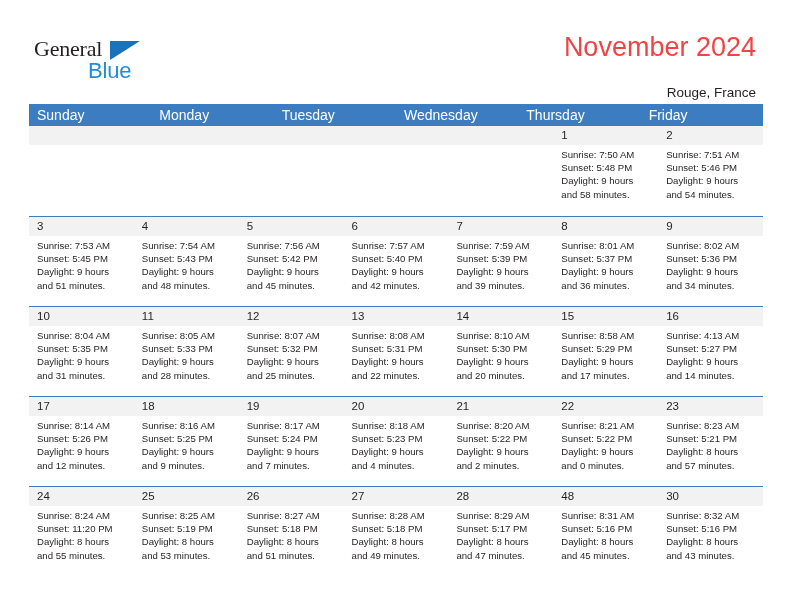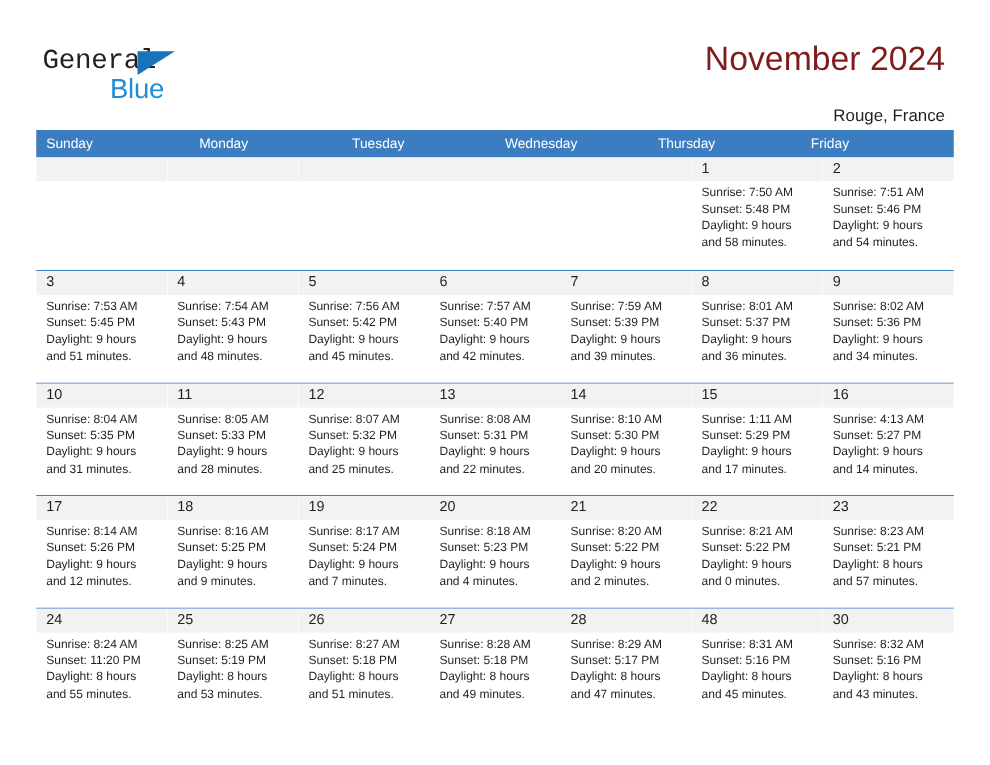--- a/index.html
+++ b/index.html
@@ -38,21 +38,21 @@
     width: 180px;
     height: 52px;
   }
   .logo-general {
     position: absolute;
     left: 0;
     top: 0;
     font-size: 22px;
     letter-spacing: -0.2px;
     color: #231f20;
-    font-family: Liberation Mono, monospace;
+    font-family: Liberation Serif, serif;
   }
   .logo-triangle {
     position: absolute;
     left: 76px;
     top: 5px;
     width: 0;
     height: 0;
     border-left: 30px solid #1973ba;
     border-bottom: 19px solid transparent;
   }
@@ -67,21 +67,21 @@
   }
 
   .title-block {
     position: absolute;
     right: 36px;
     top: 30px;
     text-align: right;
   }
   .cal-title {
     font-size: 27px;
-    color: #7f1d1d;
+    color: #ef4444;
     line-height: 34px;
     white-space: nowrap;
     margin-left: 32px;
   }
   .cal-subtitle {
     font-size: 13.5px;
     color: #231f20;
     line-height: 20px;
     margin-top: 19px;
     white-space: nowrap;
@@ -97,21 +97,21 @@
 
   .weekday-row {
     display: flex;
     width: 100%;
     background: #3b7dc0;
     height: 22px;
   }
   .weekday-cell {
     flex: 1 1 0;
     color: #ffffff;
-    font-size: 11px;
+    font-size: 14px;
     line-height: 22px;
     padding-left: 8px;
     box-sizing: border-box;
     white-space: nowrap;
     overflow: hidden;
   }
 
   .week-row {
     display: flex;
     width: 100%;
@@ -332,21 +332,21 @@
             <div class="day-body">
               <div class="day-line">Sunrise: 8:10 AM</div>
               <div class="day-line">Sunset: 5:30 PM</div>
               <div class="day-line">Daylight: 9 hours</div>
               <div class="day-line">and 20 minutes.</div>
             </div>
           </div>
           <div class="day-cell">
             <div class="day-number">15</div>
             <div class="day-body">
-              <div class="day-line">Sunrise: 1:11 AM</div>
+              <div class="day-line">Sunrise: 8:58 AM</div>
               <div class="day-line">Sunset: 5:29 PM</div>
               <div class="day-line">Daylight: 9 hours</div>
               <div class="day-line">and 17 minutes.</div>
             </div>
           </div>
           <div class="day-cell">
             <div class="day-number">16</div>
             <div class="day-body">
               <div class="day-line">Sunrise: 4:13 AM</div>
               <div class="day-line">Sunset: 5:27 PM</div>

